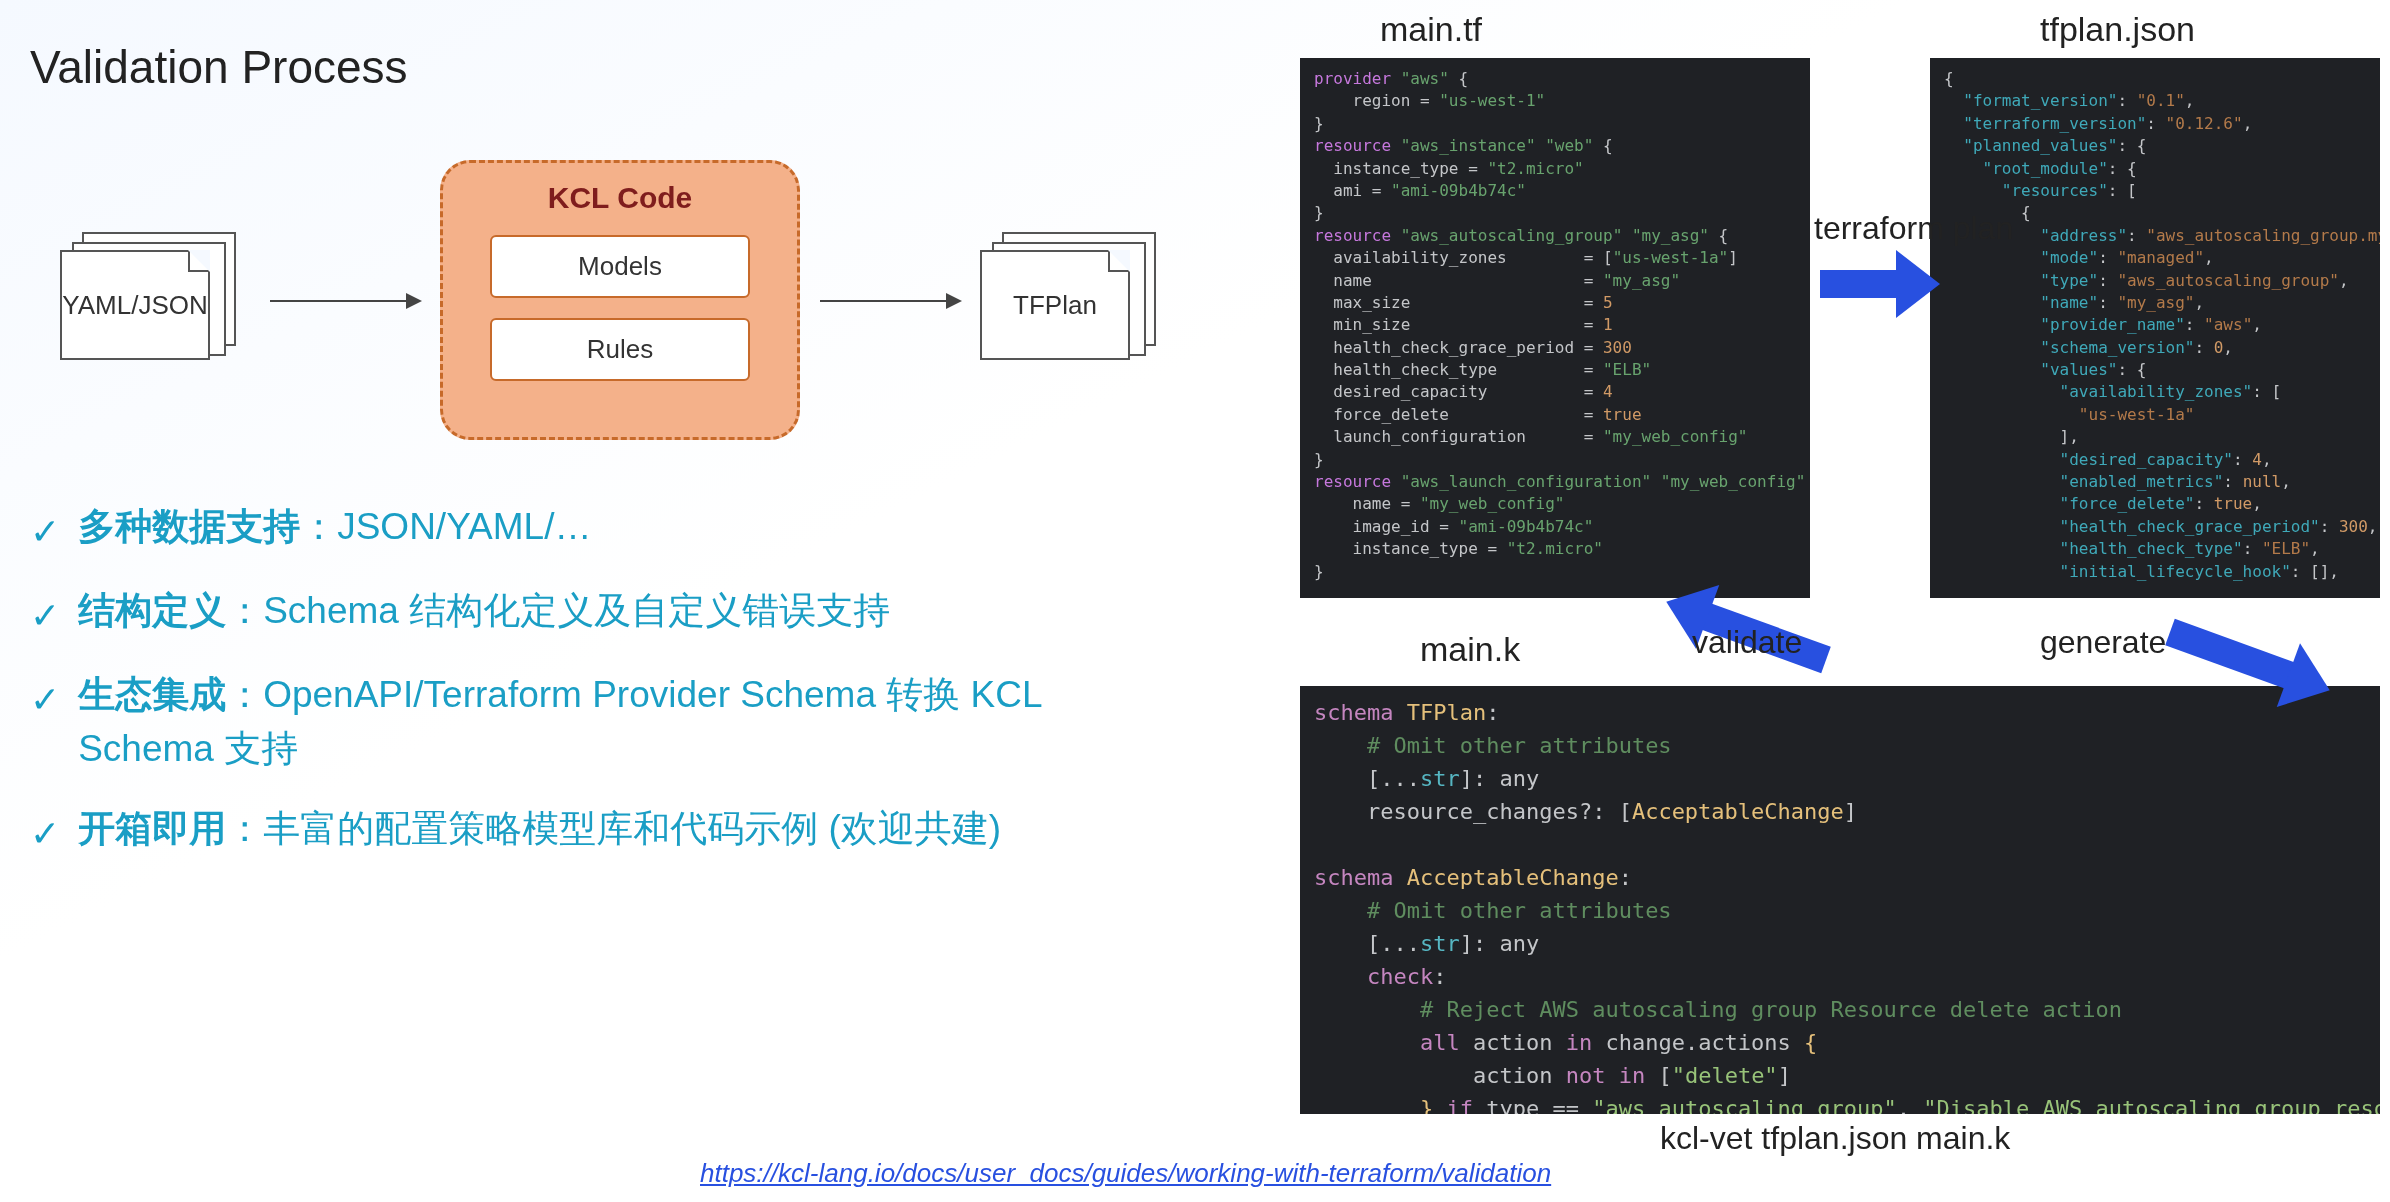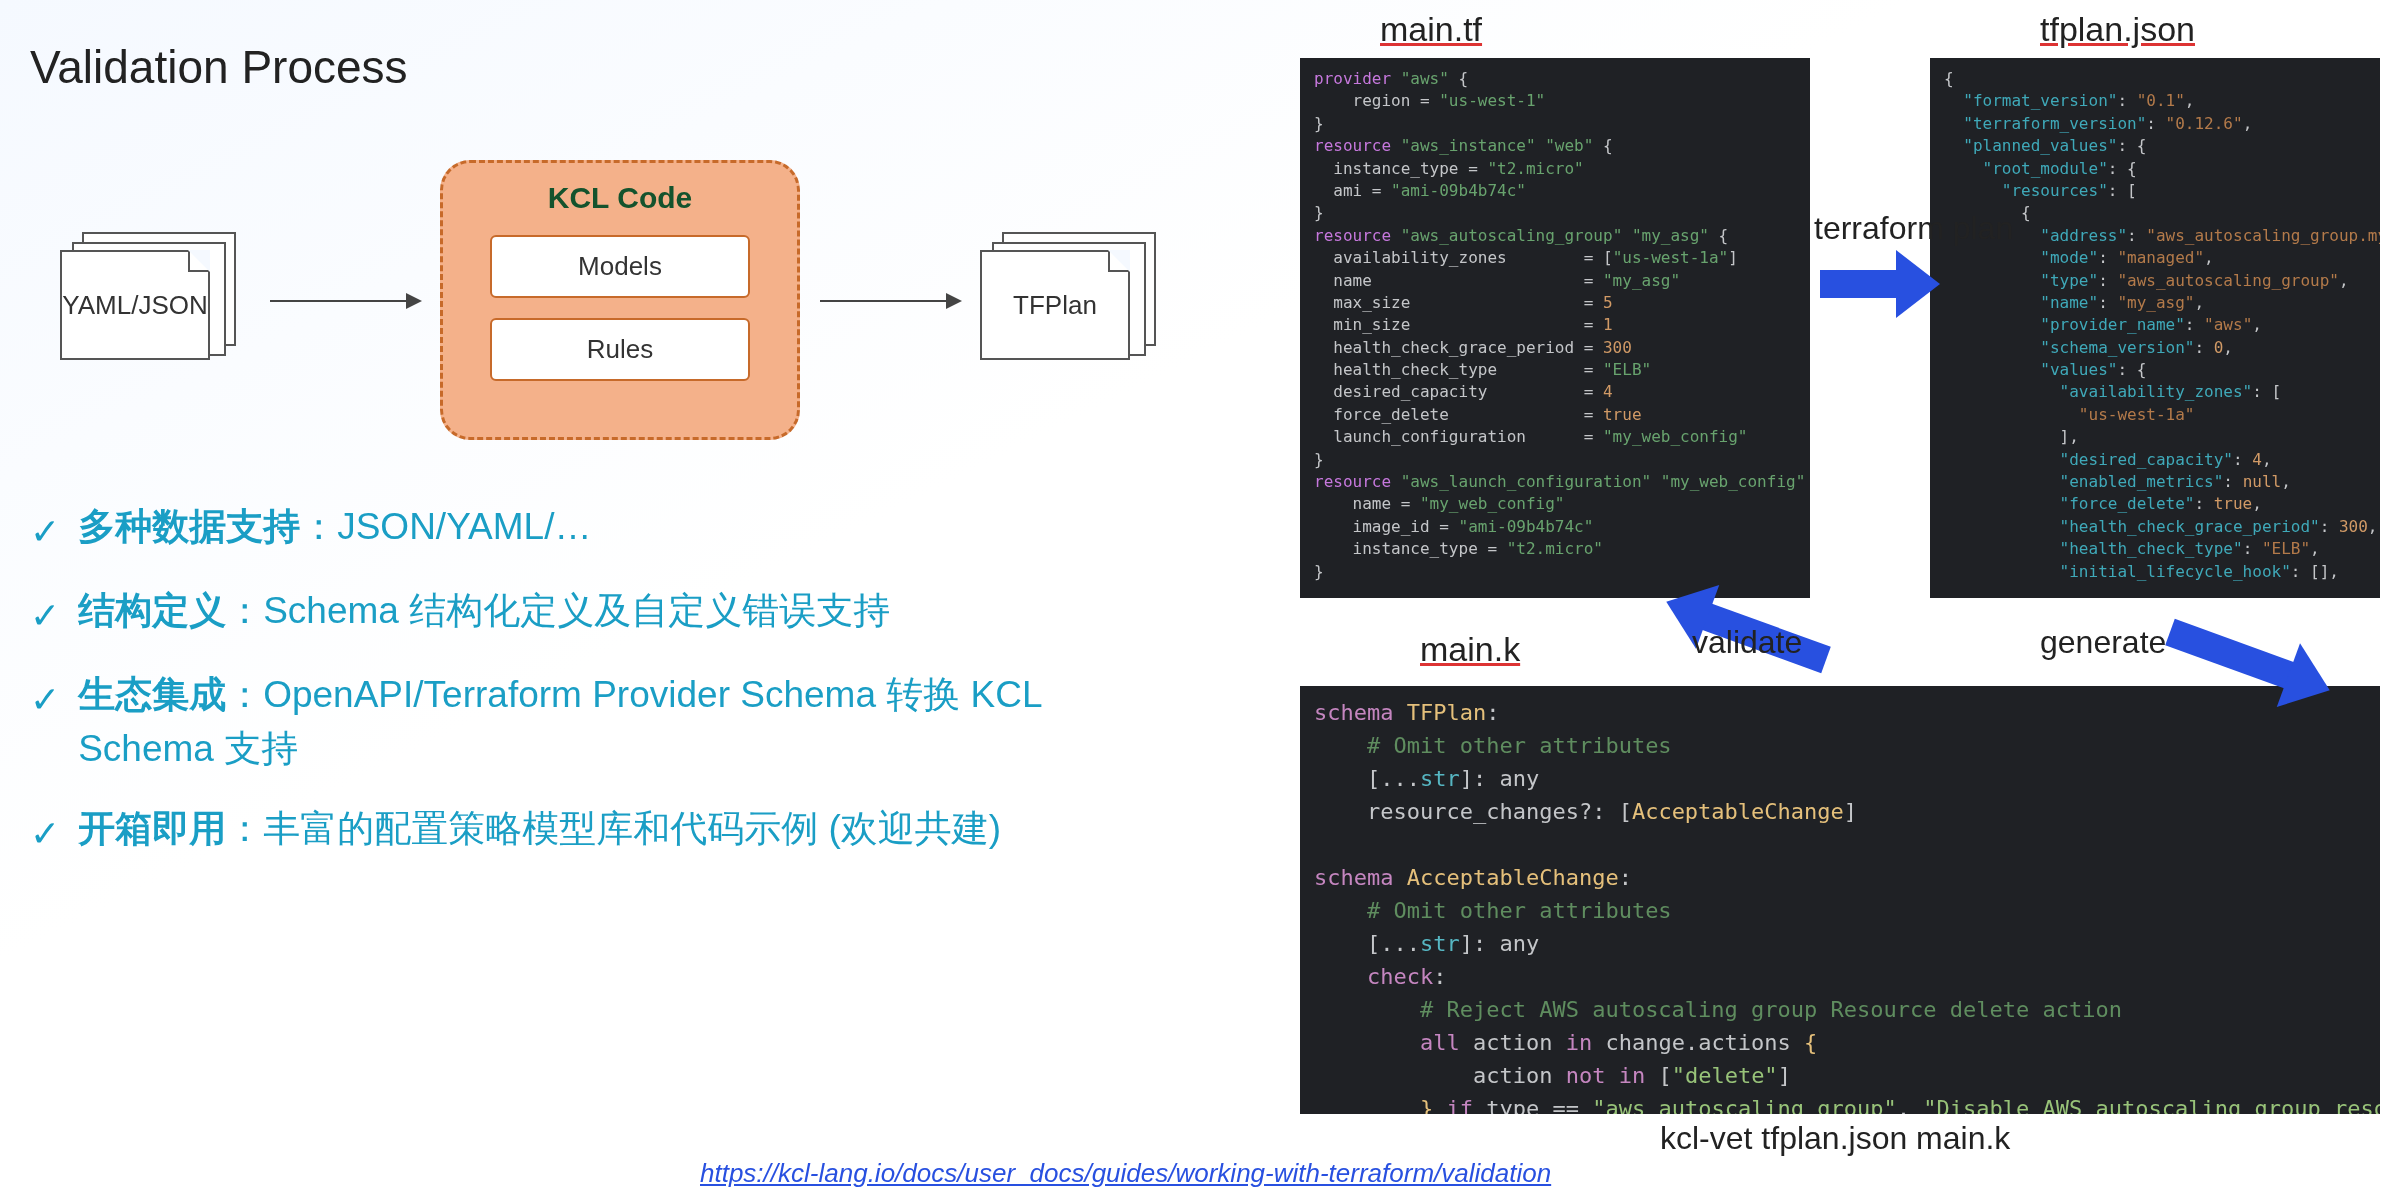--- a/index.html
+++ b/index.html
@@ -70,21 +70,21 @@
   .kclbox {
     position: absolute;
     top: 20px; left: 380px;
     width: 360px; height: 280px;
     background: #f4b18a;
     border: 3px dashed #c76a2a;
     border-radius: 30px;
     text-align: center;
     padding-top: 18px;
   }
-  .kclbox .boxtitle { font-size: 30px; font-weight: 700; color: #14532d; }
+  .kclbox .boxtitle { font-size: 30px; font-weight: 700; color: #7f1d1d; }
   .kclbox .inner {
     background: #fff;
     border: 2px solid #c76a2a;
     border-radius: 6px;
     width: 260px;
     margin: 20px auto 16px auto;
     padding: 14px 0;
     font-size: 26px;
     color: #333;
   }
@@ -126,21 +126,20 @@
     margin-top: 6px;
   }
   .bullet .bold { font-weight: 700; }
   .bullet .rest { font-weight: 400; }
 
   
   .codelabel {
     position: absolute;
     font-size: 34px;
     color: #222;
-    text-decoration: underline;
     text-decoration-color: #d33;
   }
   .lbl-maintf { top: 10px; left: 1380px; }
   .lbl-tfplan { top: 10px; left: 2040px; }
   .lbl-maink { top: 630px; left: 1420px; }
 
   .code {
     position: absolute;
     background: #1f2125;
     font-family: Consolas, Menlo, monospace;

